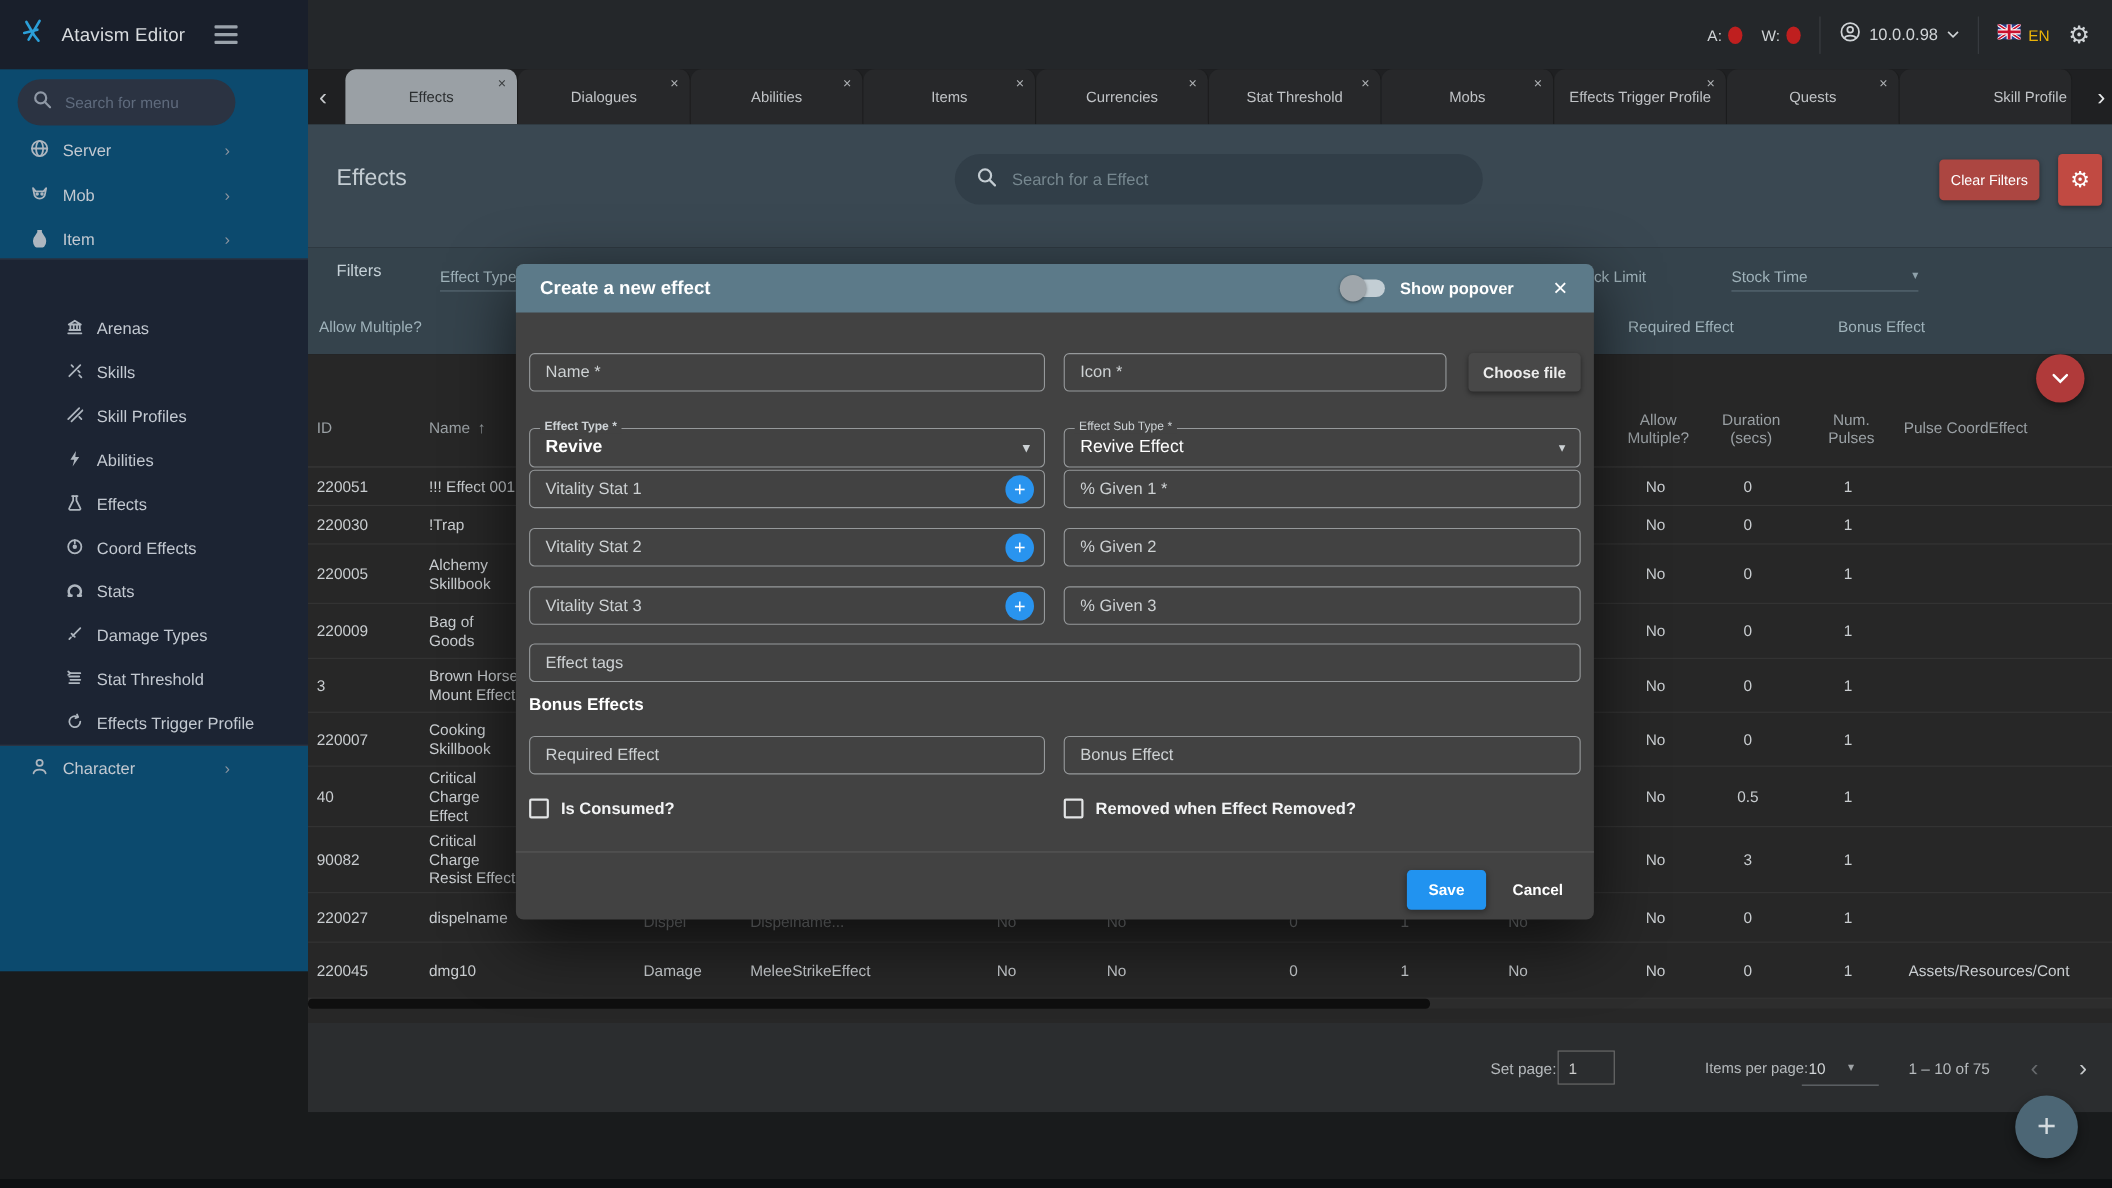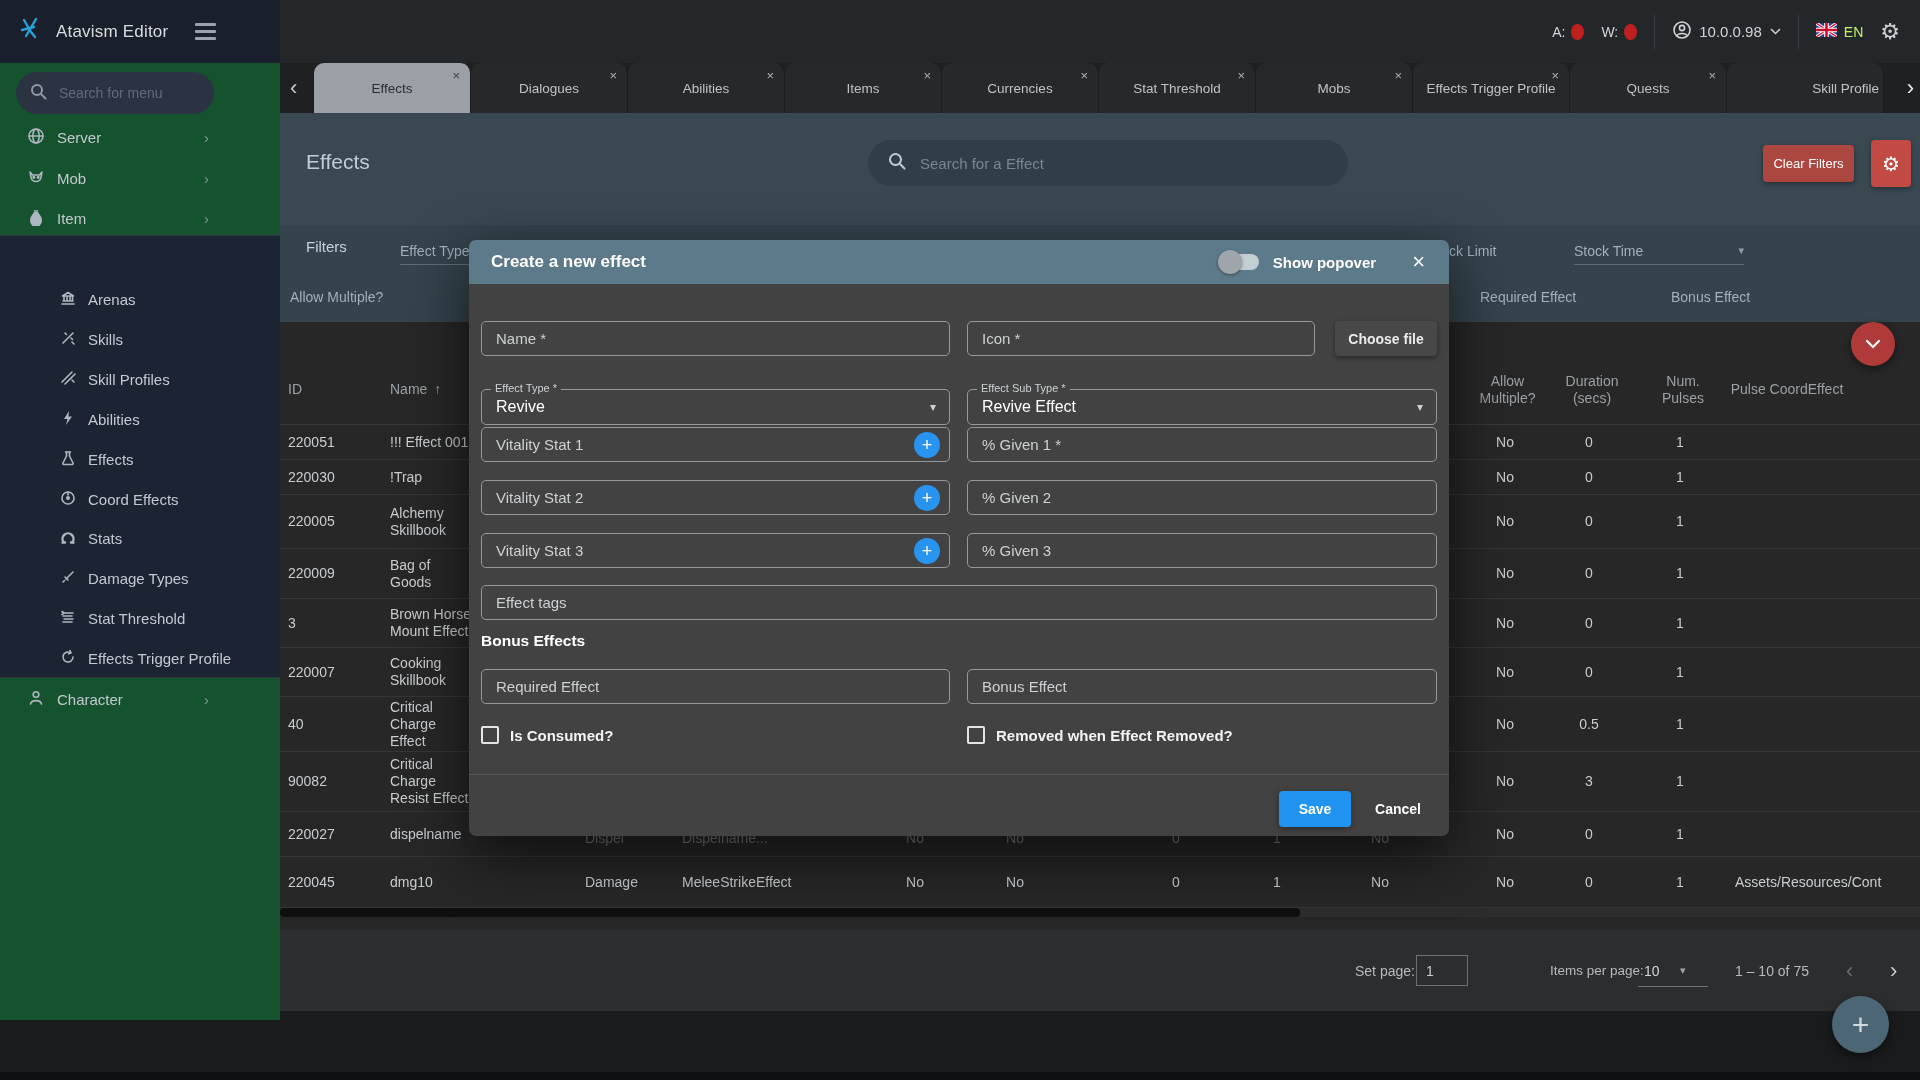--- a/index.html
+++ b/index.html
@@ -13,25 +13,25 @@
   .topbar{left:0;top:0;width:1920px;height:63px;background:#24272a;}
   .logo-zone{left:0;top:0;width:280px;height:63px;background:#191f2b;display:flex;align-items:center;padding:0 18px;}
   .app-title{color:#d9dcdf;font-size:17px;margin-left:11px;letter-spacing:.2px;}
   .burger{margin-left:auto;margin-right:46px;display:flex;flex-direction:column;gap:4px;cursor:pointer;}
   .burger i{display:block;width:21px;height:3px;background:#9aa2ab;border-radius:1px;}
   .topbar-right{right:0;top:0;height:63px;display:flex;align-items:center;gap:17px;padding-right:20px;}
   .ind-label{color:#cfd3d6;font-size:14px;}
   .red-dot{width:13px;height:16px;border-radius:50%;background:#bf1f1f;margin-left:6px;}
   .vdiv{width:1px;height:34px;background:#3a3e42;}
   .ip-text{color:#d0d4d7;font-size:15px;margin:0 8px 0 7px;}
-  .lang-text{color:#bef264;font-size:14px;margin-left:7px;}
+  .lang-text{color:#eab308;font-size:14px;margin-left:7px;}
   .gear-glyph{color:#cfd3d6;font-size:22px;line-height:1;}
 
   
-  .sidebar{left:0;top:63px;width:280px;height:957px;background:#14532d;}
+  .sidebar{left:0;top:63px;width:280px;height:820px;background:#0c4a6e;}
   .side-search{position:absolute;left:16px;top:9px;width:198px;height:42px;border-radius:21px;
                background:#2b3342;display:flex;align-items:center;padding:0 14px;gap:10px;}
   .side-search input{background:transparent;border:none;outline:none;color:#aeb6bf;font-size:14px;width:130px;
                      font-family:"Liberation Sans",sans-serif;}
   .side-search input::placeholder{color:#5f6b7d;}
   .nav-item{position:absolute;left:0;width:280px;height:40px;display:flex;align-items:center;color:#c3c9d1;
             font-size:15px;cursor:pointer;}
   .nav-item .ic{position:absolute;left:26px;width:20px;text-align:center;color:#aeb6bf;}
   .nav-item .lbl{position:absolute;left:57px;}
   .nav-item .chev{position:absolute;left:204px;color:#8d95a0;font-size:15px;}
@@ -612,21 +612,21 @@
     </div>
 
     <div class="minput" style="left:12px;top:81px;width:469px;">
       <span>Name *</span>
     </div>
     <div class="minput" style="left:498px;top:81px;width:348px;">
       <span>Icon *</span>
     </div>
     <div class="choose-file" style="left:866px;top:81px;width:102px;">Choose file</div>
 
-    <div class="mselect" style="left:12px;top:149px;width:469px;">
+    <div class="mselect" style="left:12px;top:149px;width:469px;font-weight:bold;">
       <span class="flab">Effect Type *</span>
       <span>Revive</span>
       <span class="car">▾</span>
     </div>
     <div class="mselect" style="left:498px;top:149px;width:470px;">
       <span class="flab">Effect Sub Type *</span>
       <span>Revive Effect</span>
       <span class="car">▾</span>
     </div>
 

